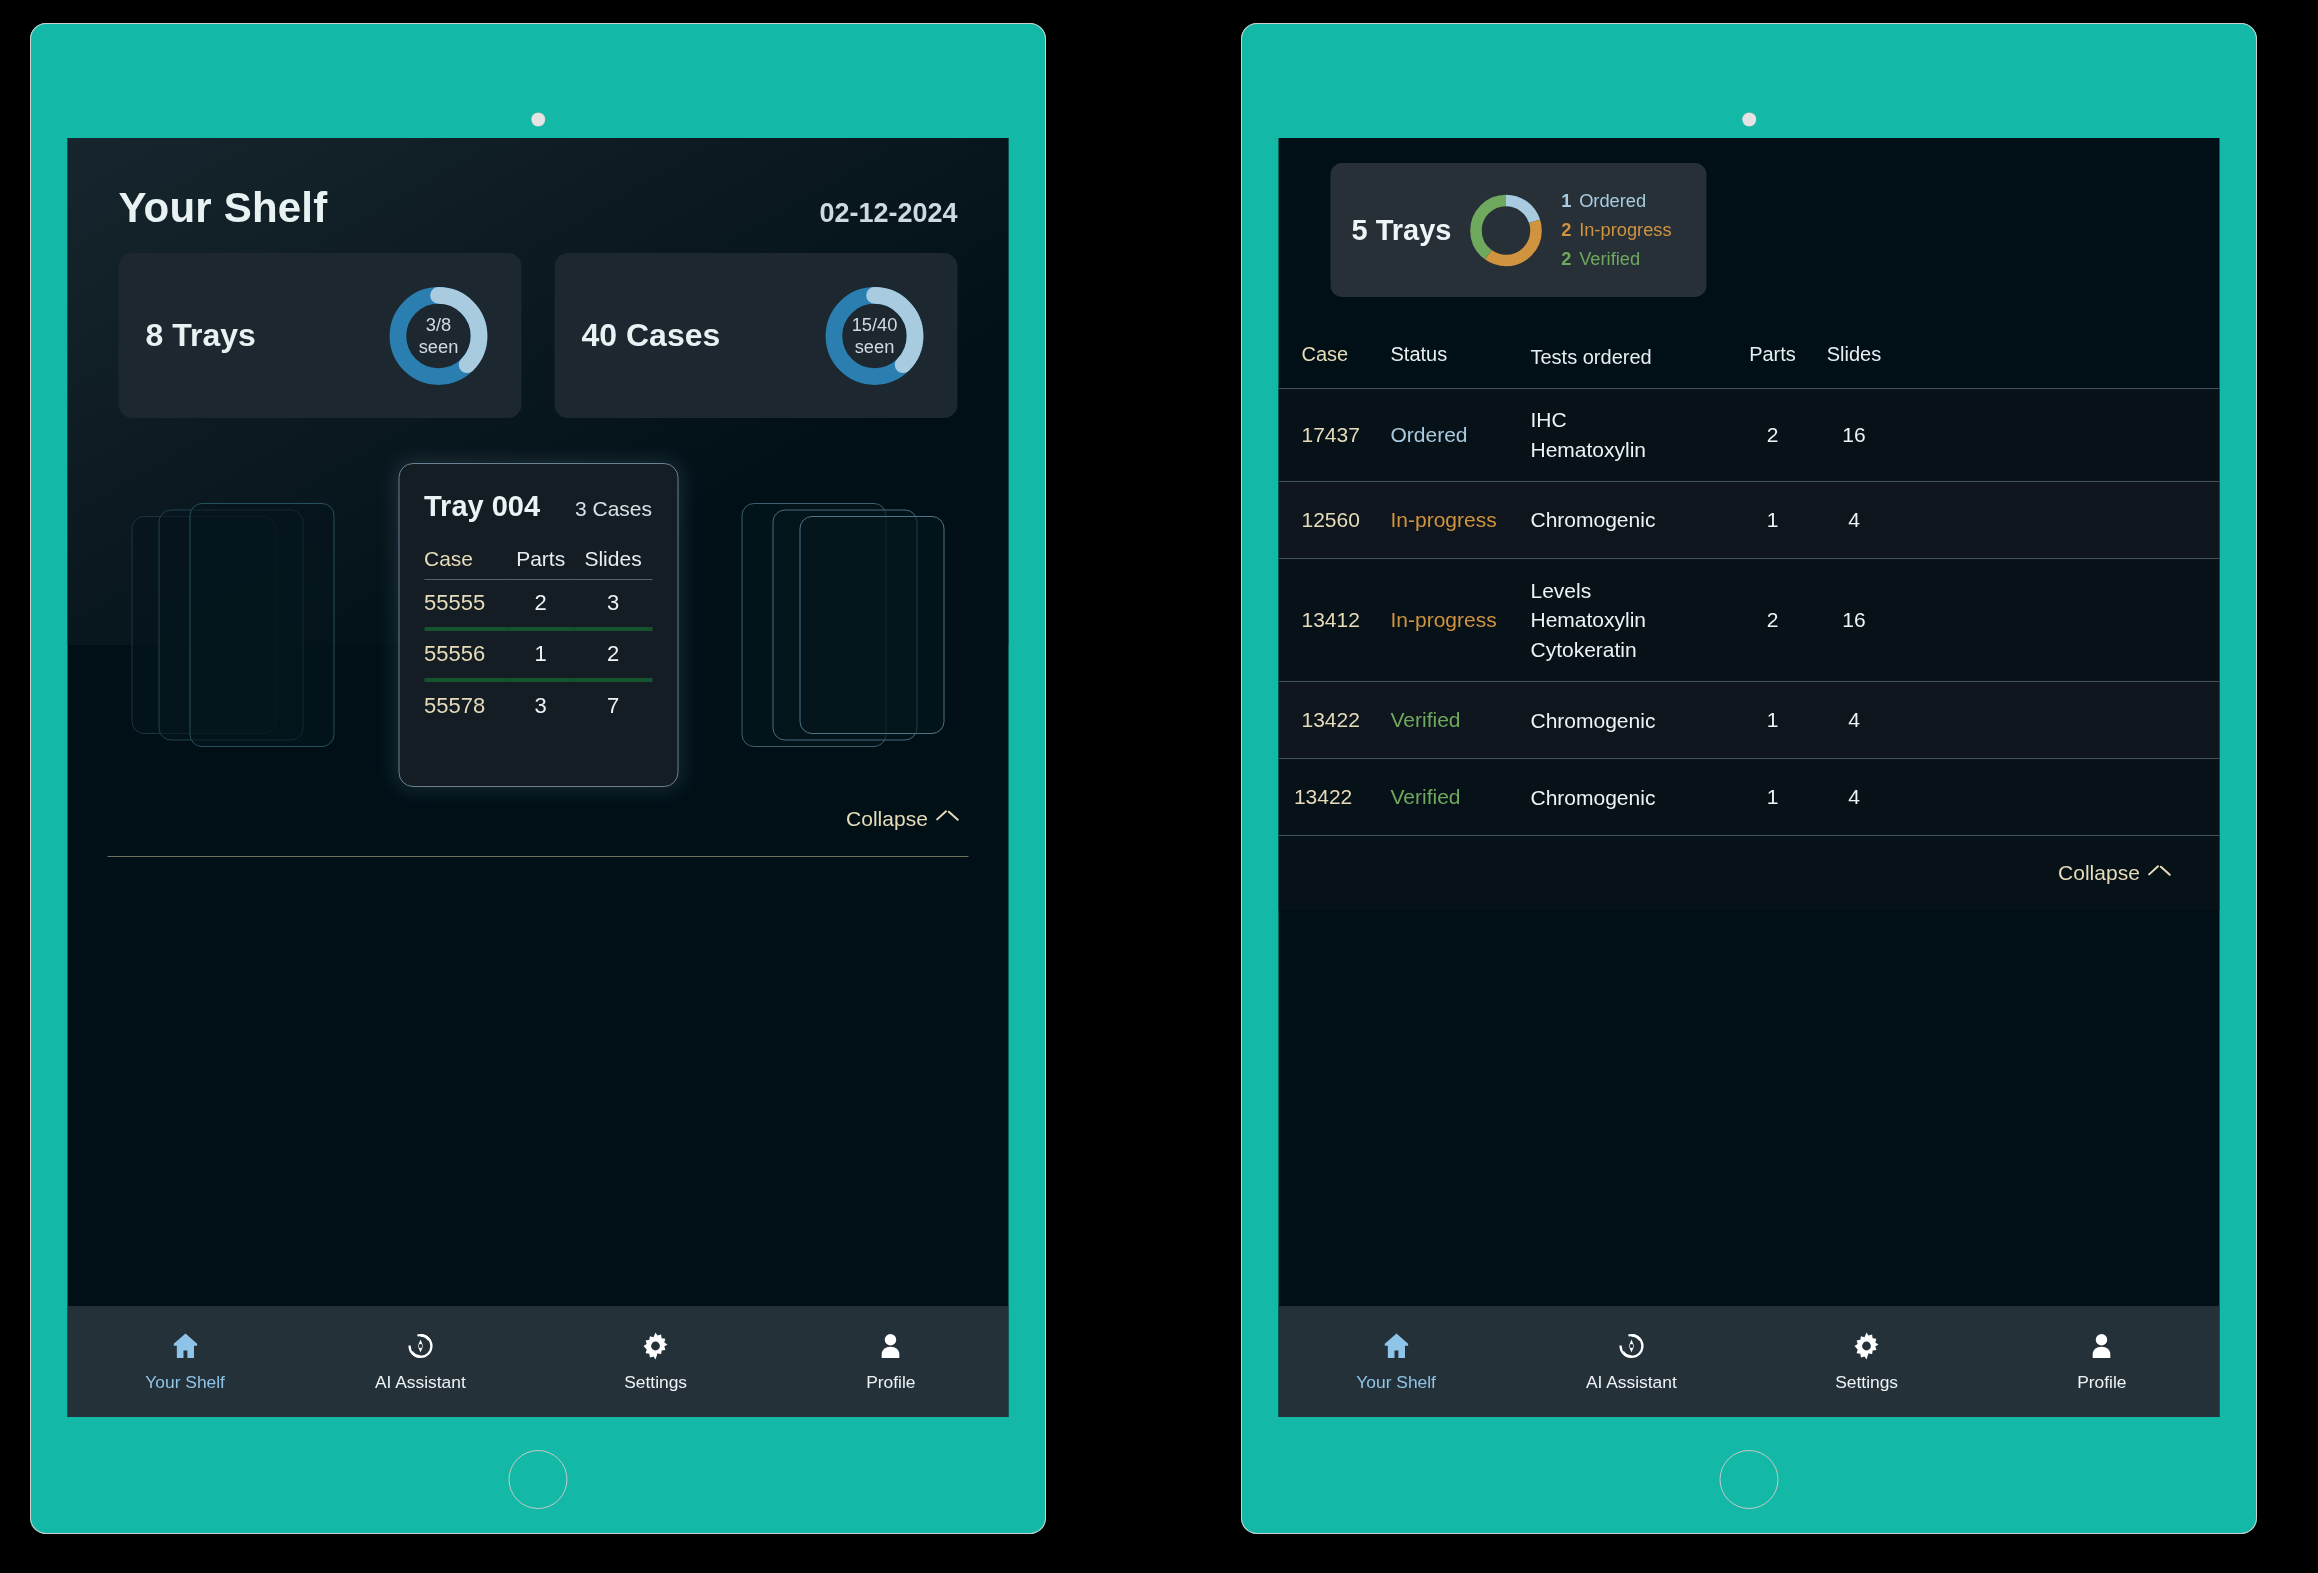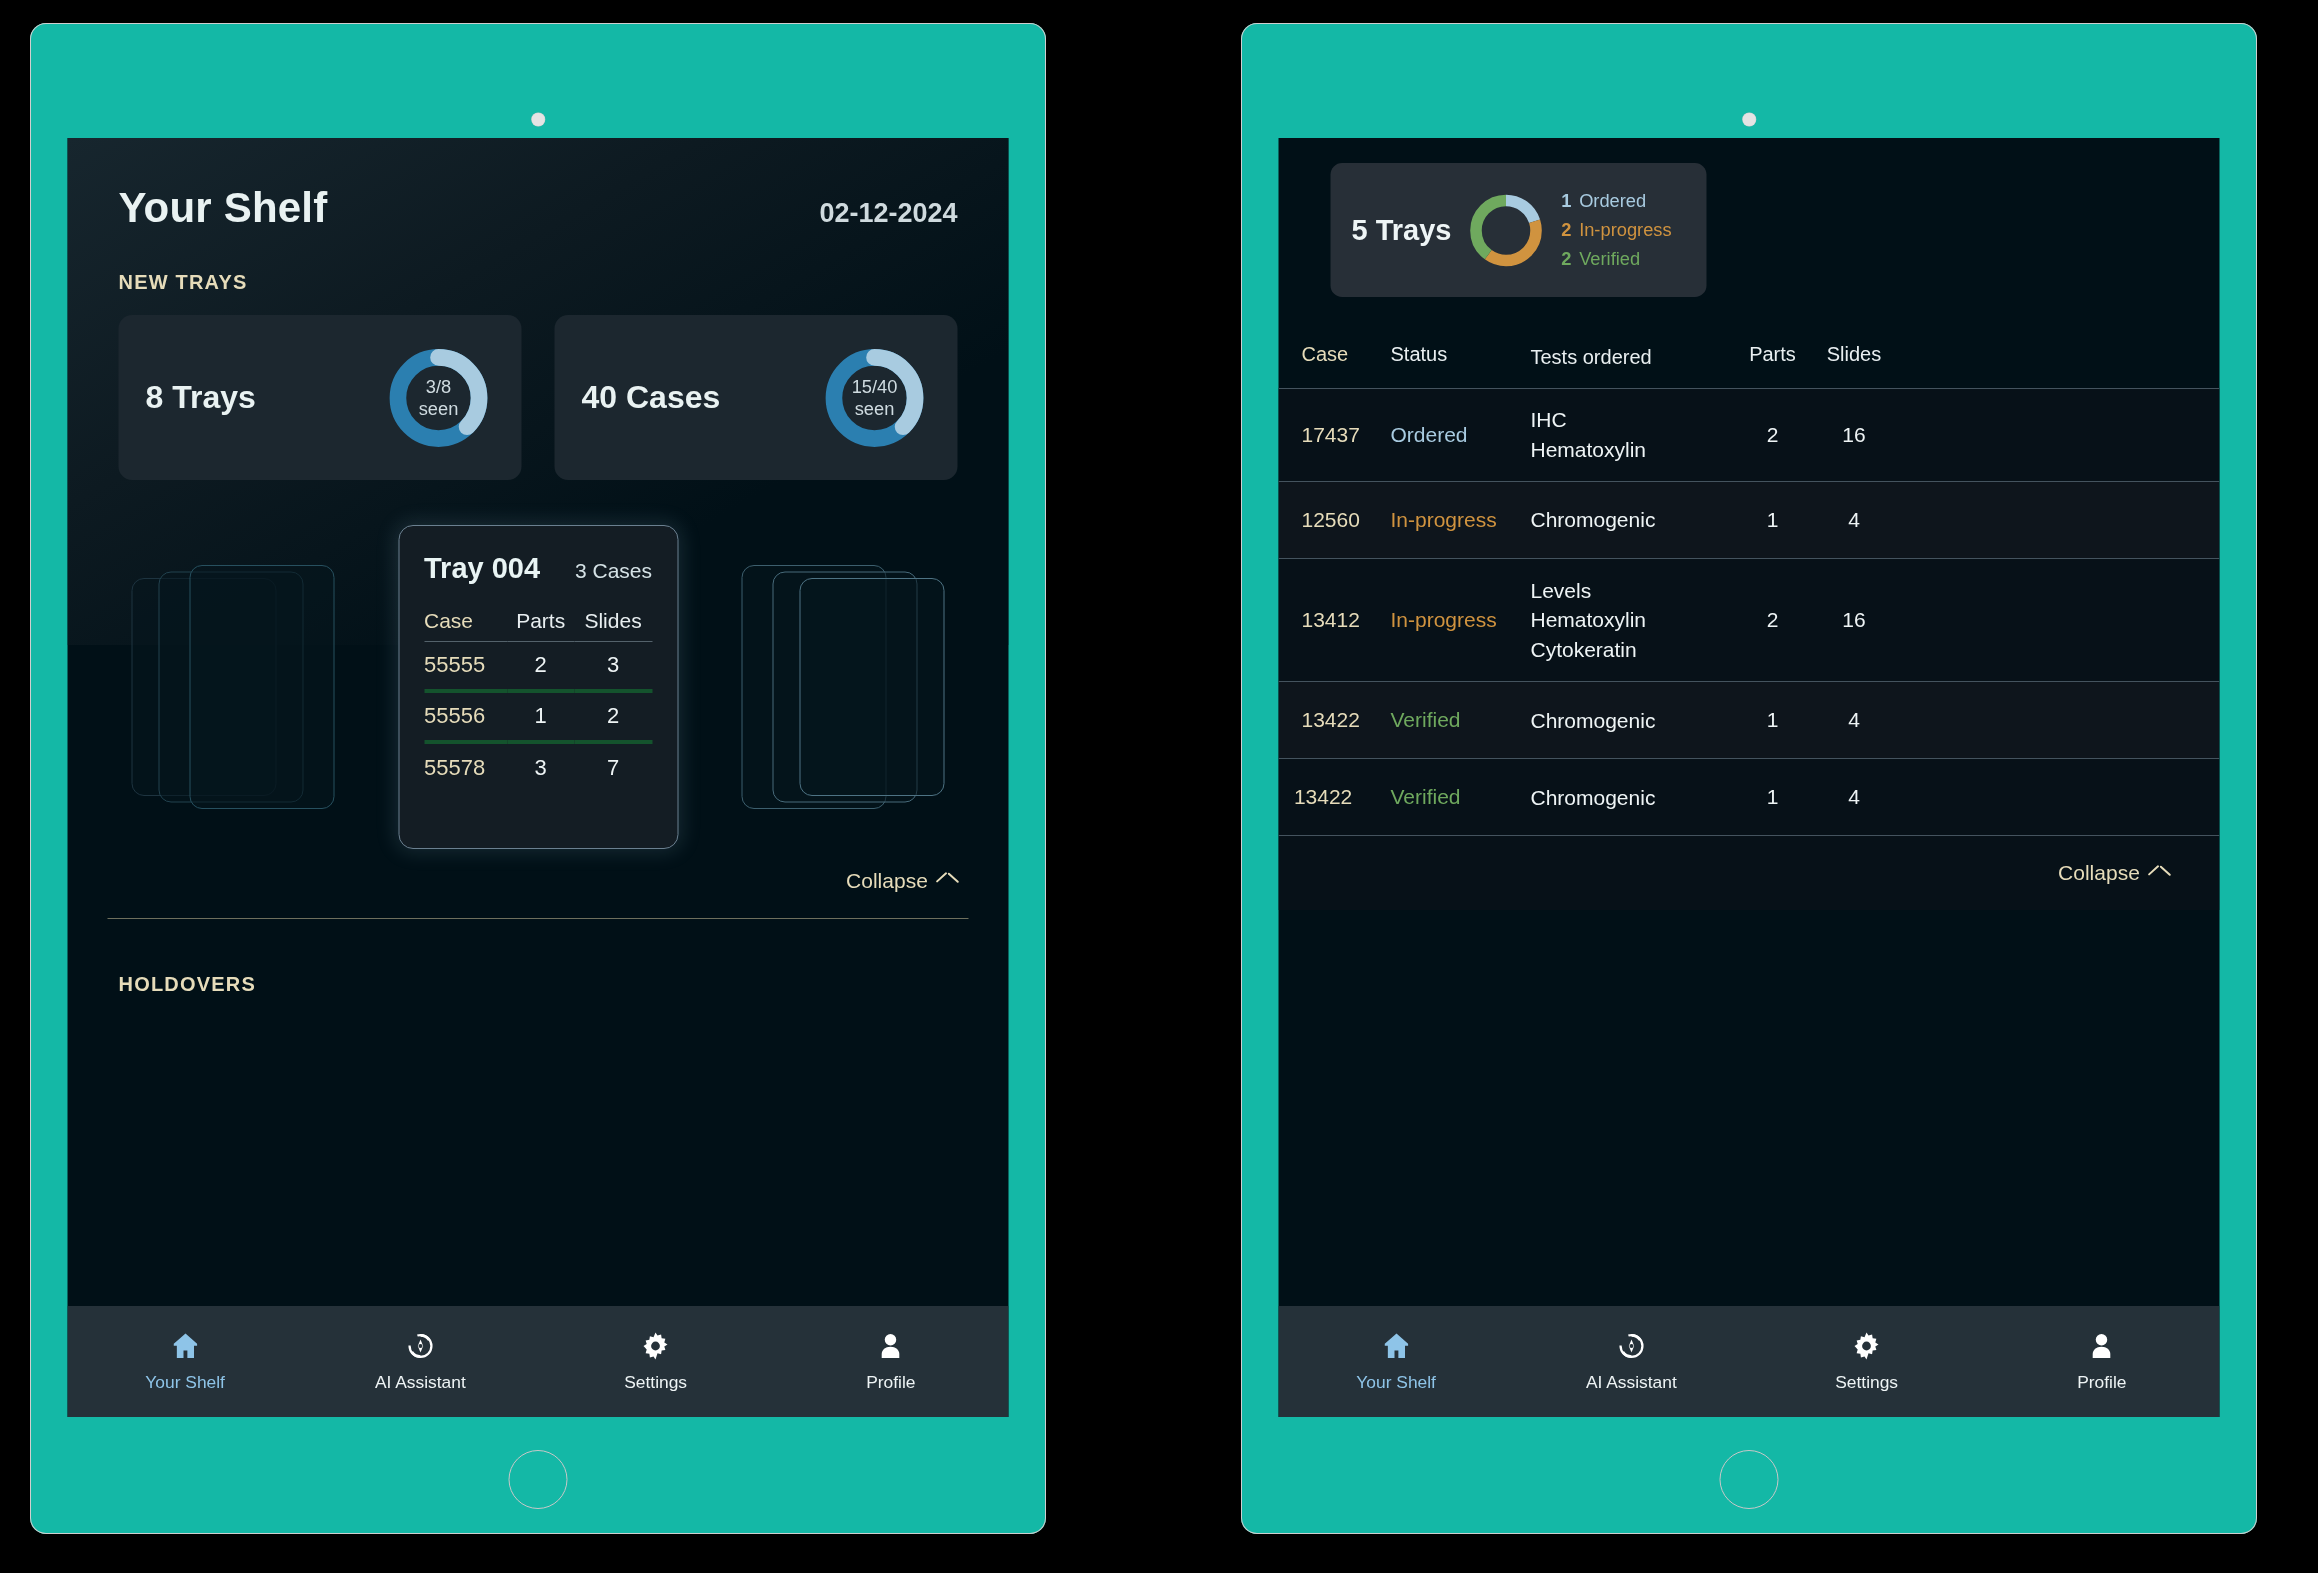--- a/index.html
+++ b/index.html
@@ -139,21 +139,20 @@
 
     <div class="screen-wrap">
       <div class="content">
         <div class="wash"></div>
 
         <div class="hdr">
           <div class="hdr-title">Your Shelf</div>
           <div class="hdr-date">02-12-2024</div>
         </div>
 
-        <div class="sect-label">NEW TRAYS</div>
 
         <div class="stats">
 
           <div class="stat-card">
             <div class="stat-label">8 Trays</div>
             <div class="donut">
               <svg viewBox="0 0 100 100">
                 <circle cx="50" cy="50" r="39" fill="none" stroke="#2b7fb0" stroke-width="16"></circle>
                 <circle cx="50" cy="50" r="39" fill="none" stroke="#a8cbe0" stroke-width="16" stroke-linecap="round" stroke-dasharray="91.9 153.1"></circle>
               </svg>
@@ -220,21 +219,20 @@
             </table>
           </div>
         </div>
 
         <div class="collapse collapse-left">
           <span>Collapse</span>
           <span class="chev"></span>
         </div>
 
         <div class="divider"></div>
-        <div class="holdovers">HOLDOVERS</div>
       </div>
 
       <div style="position:absolute;left:0;bottom:0;width:100%;height:111px;background:#253139;display:flex;align-items:center;">
         <div style="flex:1;display:flex;flex-direction:column;align-items:center;gap:10.6px;">
           <svg width="32" height="32" viewBox="0 0 24 24">
             <path d="M12 2.6 3.2 10.4v1.5h2.3V21h5.0v-5.7h2.9V21h5.0v-9.1h2.3v-1.5z" fill="#8ec4e8"></path>
           </svg>
           <div style="font-size:17.4px;color:#8ec4e8;">Your Shelf</div>
         </div>
         <div style="flex:1;display:flex;flex-direction:column;align-items:center;gap:10.6px;">

